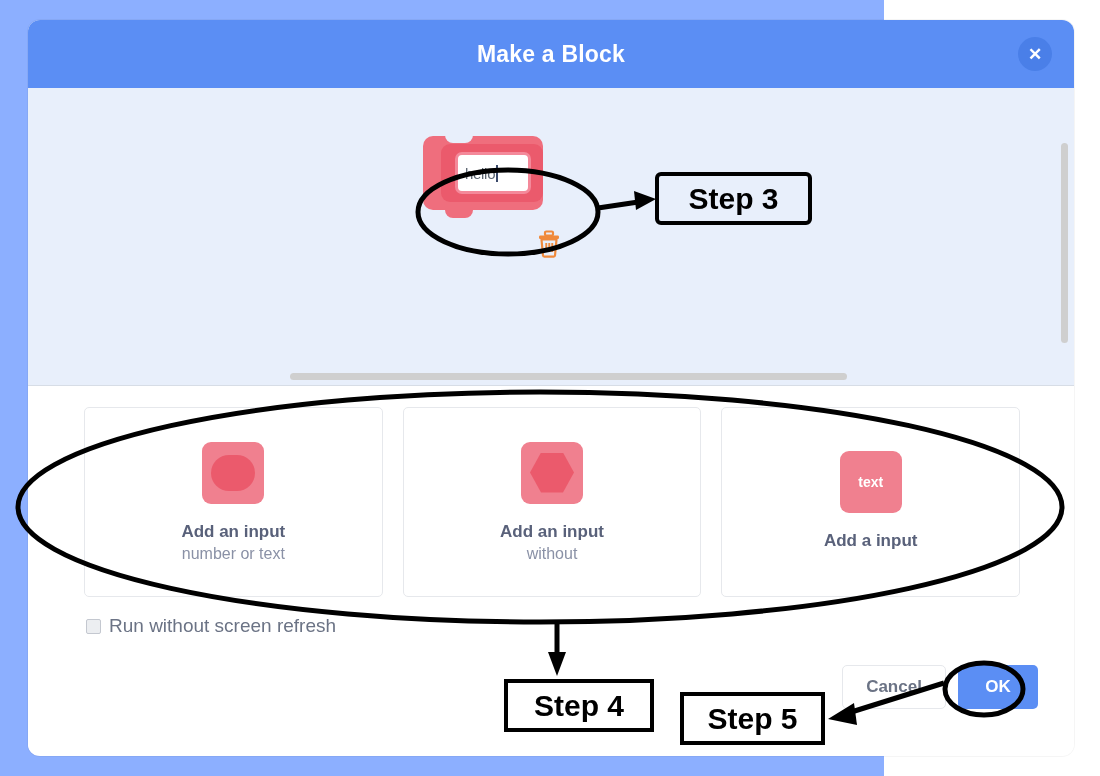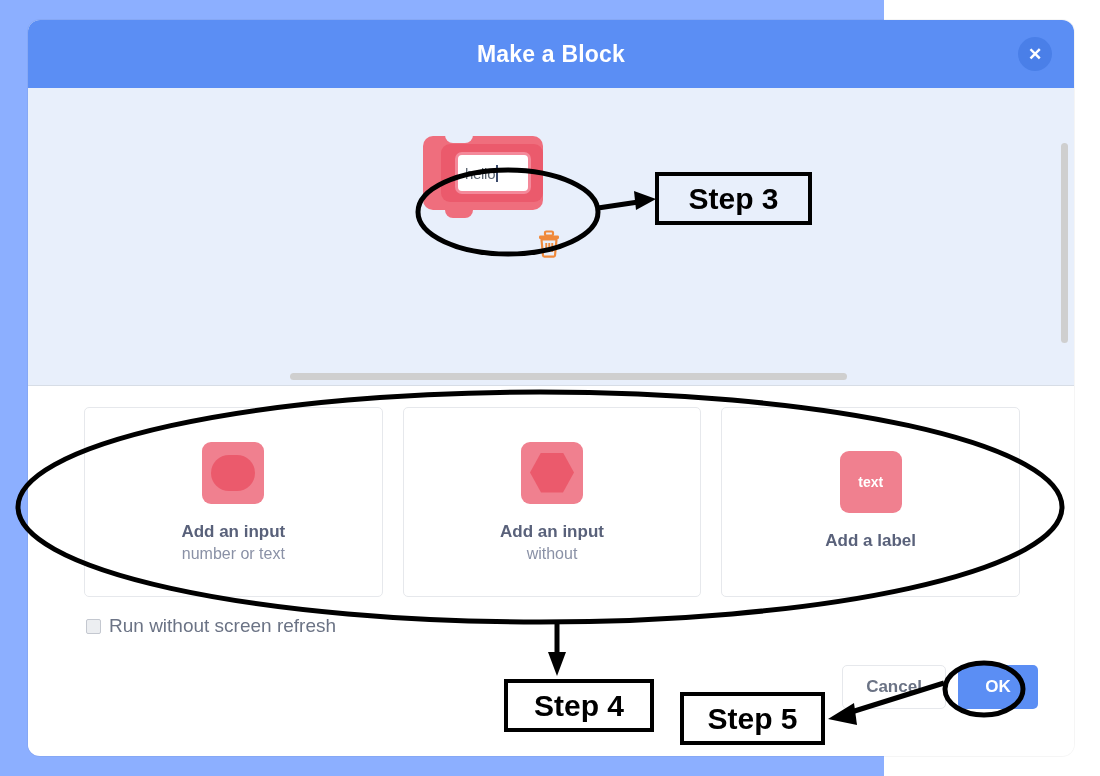--- a/index.html
+++ b/index.html
@@ -284,21 +284,21 @@
     border: 4px solid #000000;
     background: transparent;
     display: flex;
     align-items: center;
     justify-content: center;
     font-size: 30px;
     font-weight: bold;
     color: #000000;
     font-family: "Liberation Sans", sans-serif;
   }
-  #step3-box { left: 655px; top: 172px; width: 157px; height: 53px; }
+  #step3-box { left: 655px; top: 172px; width: 157px; height: 53px; border-radius: 6px; }
   #step4-box { left: 504px; top: 679px; width: 150px; height: 53px; }
   #step5-box { left: 680px; top: 692px; width: 145px; height: 53px; background: #ffffff; }
 </style>
 </head>
 <body>
 
 <div id="page">
 
   <div>
     <div class="ghost-bar" style="left:1065px; top:758px; width:34px; height:4px;"></div>
@@ -358,21 +358,21 @@
             <div class="icon-hex"></div>
           </div>
           <div class="card-title">Add an input</div>
           <div class="card-sub">without</div>
         </div>
 
         <div class="card">
           <div class="card-icon">
             <span class="icon-text">text</span>
           </div>
-          <div class="card-title">Add a label</div>
+          <div class="card-title">Add a input</div>
           <div class="card-sub"></div>
         </div>
 
       </div>
 
       <div id="footer-buttons">
         <div id="cancel-button">Cancel</div>
         <div id="ok-button">OK</div>
       </div>
 

